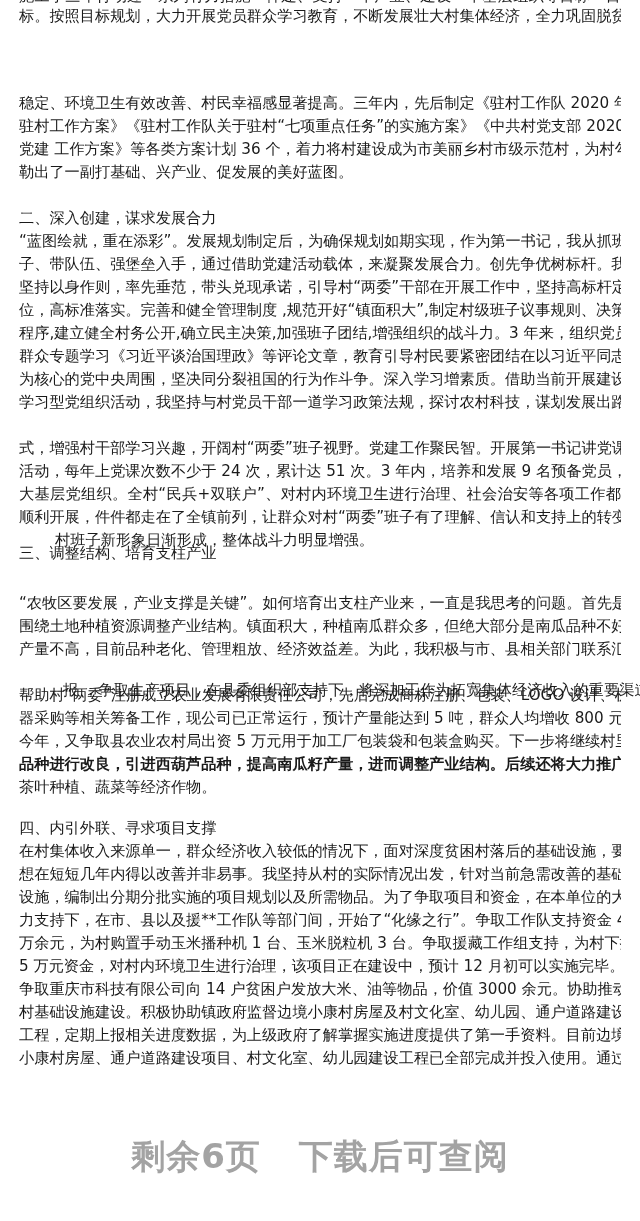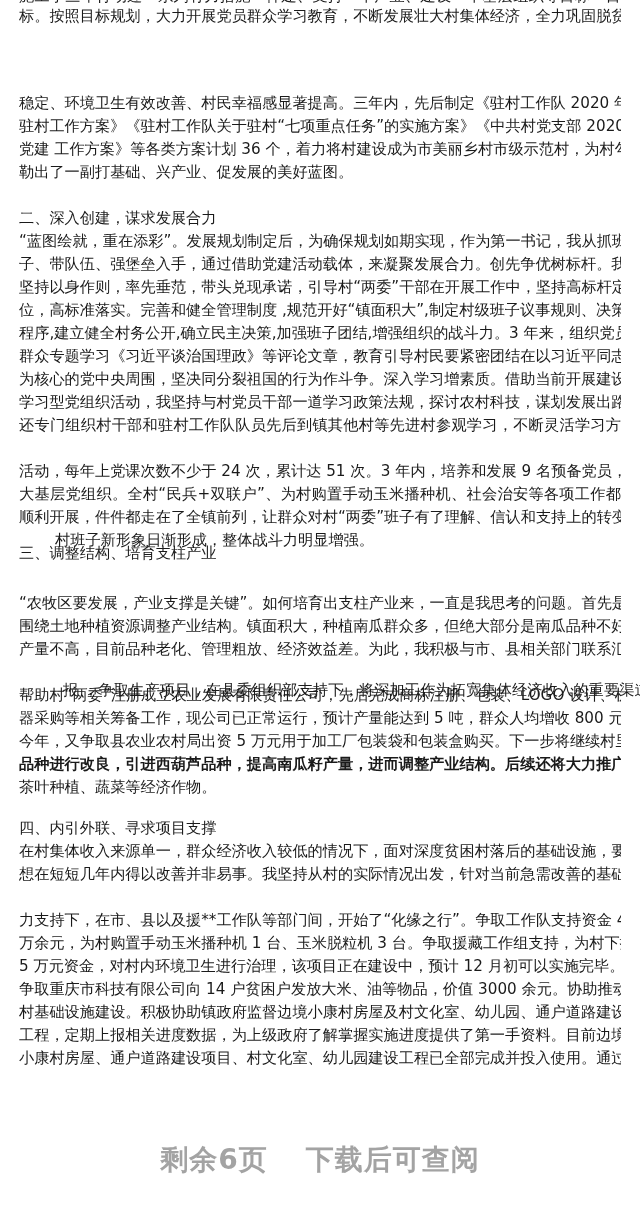--- a/index.html
+++ b/index.html
@@ -53,25 +53,25 @@
       top: -15px;
     }
     .more-banner {
       position: absolute;
       left: 0;
       top: 1140px;
       width: 640px;
       height: 40px;
       display: flex;
       justify-content: center;
-      align-items: center;
+      align-items: flex-end;
       gap: 38px;
       font-family: "DejaVu Sans", "Liberation Sans", sans-serif;
       font-weight: bold;
-      font-size: 28px;
+      font-size: 34px;
       color: #a3a3a3;
       letter-spacing: 1px;
     }
     .more-banner span {
       display: inline-block;
     }
   </style>
 </head>
 <body>
 
@@ -90,40 +90,41 @@
 
   <div class="line heading" style="top:207px;">二、深入创建，谋求发展合力</div>
   <div class="line" style="top:230px;">“蓝图绘就，重在添彩”。发展规划制定后，为确保规划如期实现，作为第一书记，我从抓班</div>
   <div class="line" style="top:276px;">坚持以身作则，率先垂范，带头兑现承诺，引导村“两委”干部在开展工作中，坚持高标杆定</div>
   <div class="line" style="top:253px;">子、带队伍、强堡垒入手，通过借助党建活动载体，来凝聚发展合力。创先争优树标杆。我</div>
   <div class="line" style="top:299px;">位，高标准落实。完善和健全管理制度 ,规范开好“镇面积大”,制定村级班子议事规则、决策</div>
   <div class="line" style="top:322px;">程序,建立健全村务公开,确立民主决策,加强班子团结,增强组织的战斗力。3 年来，组织党员</div>
   <div class="line" style="top:345px;">群众专题学习《习近平谈治国理政》等评论文章，教育引导村民要紧密团结在以习近平同志</div>
   <div class="line" style="top:368px;">为核心的党中央周围，坚决同分裂祖国的行为作斗争。深入学习增素质。借助当前开展建设</div>
   <div class="line" style="top:391px;">学习型党组织活动，我坚持与村党员干部一道学习政策法规，探讨农村科技，谋划发展出路。</div>
-  <div class="line" style="top:414px;">还专门组织村干部和驻村工作队队员先后到镇其他村等先进村参观学习，不断灵活学习方</div>
+  <div class="line" style="top:437px;">式，增强村干部学习兴趣，开阔村“两委”班子视野。党建工作聚民智。开展第一书记讲党课</div>
   <div class="line" style="top:460px;">活动，每年上党课次数不少于 24 次，累计达 51 次。3 年内，培养和发展 9 名预备党员，壮</div>
-  <div class="line" style="top:483px;">大基层党组织。全村“民兵+双联户”、为村购置手动玉米播种机、社会治安等各项工作都</div>
+  <div class="line" style="top:483px;">大基层党组织。全村“民兵+双联户”、对村内环境卫生进行治理、社会治安等各项工作都</div>
   <div class="line" style="top:506px;">顺利开展，件件都走在了全镇前列，让群众对村“两委”班子有了理解、信认和支持上的转变，</div>
   <div class="line last" style="top:529px;margin-left:36px;">村班子新形象日渐形成，整体战斗力明显增强。</div>
 
   <div class="line heading" style="top:542px;">三、调整结构、培育支柱产业</div>
   <div class="line" style="top:592px;">“农牧区要发展，产业支撑是关键”。如何培育出支柱产业来，一直是我思考的问题。首先是</div>
   <div class="line" style="top:615px;">围绕土地种植资源调整产业结构。镇面积大，种植南瓜群众多，但绝大部分是南瓜品种不好，</div>
   <div class="line" style="top:638px;">产量不高，目前品种老化、管理粗放、经济效益差。为此，我积极与市、县相关部门联系汇</div>
   <div class="line" style="top:679px;margin-left:44px;">报 ，争取生产项目，在县委组织部支持下，将深加工作为拓宽集体经济收入的重要渠道，</div>
   <div class="line" style="top:684px;">帮助村“两委”注册成立农业发展有限责任公司，先后完成商标注册、包装、LOGO 设计、机</div>
   <div class="line" style="top:707px;">器采购等相关筹备工作，现公司已正常运行，预计产量能达到 5 吨，群众人均增收 800 元。</div>
   <div class="line" style="top:730px;">今年，又争取县农业农村局出资 5 万元用于加工厂包装袋和包装盒购买。下一步将继续村里</div>
   <div class="line" style="top:753px;font-weight:bold;">品种进行改良，引进西葫芦品种，提高南瓜籽产量，进而调整产业结构。后续还将大力推广</div>
   <div class="line last" style="top:776px;">茶叶种植、蔬菜等经济作物。</div>
 
   <div class="line heading" style="top:817px;">四、内引外联、寻求项目支撑</div>
   <div class="line" style="top:840px;">在村集体收入来源单一，群众经济收入较低的情况下，面对深度贫困村落后的基础设施，要</div>
   <div class="line" style="top:863px;">想在短短几年内得以改善并非易事。我坚持从村的实际情况出发，针对当前急需改善的基础</div>
+  <div class="line" style="top:886px;">设施，编制出分期分批实施的项目规划以及所需物品。为了争取项目和资金，在本单位的大</div>
   <div class="line" style="top:909px;">力支持下，在市、县以及援**工作队等部门间，开始了“化缘之行”。争取工作队支持资金  4</div>
   <div class="line" style="top:932px;">万余元，为村购置手动玉米播种机 1 台、玉米脱粒机 3 台。争取援藏工作组支持，为村下拨</div>
   <div class="line" style="top:955px;">5 万元资金，对村内环境卫生进行治理，该项目正在建设中，预计 12 月初可以实施完毕。</div>
   <div class="line" style="top:978px;">争取重庆市科技有限公司向 14 户贫困户发放大米、油等物品，价值 3000 余元。协助推动</div>
   <div class="line" style="top:1001px;">村基础设施建设。积极协助镇政府监督边境小康村房屋及村文化室、幼儿园、通户道路建设</div>
   <div class="line" style="top:1024px;">工程，定期上报相关进度数据，为上级政府了解掌握实施进度提供了第一手资料。目前边境</div>
   <div class="line" style="top:1047px;">小康村房屋、通户道路建设项目、村文化室、幼儿园建设工程已全部完成并投入使用。通过</div>
 
   <div class="more-banner">
     <span>剩余6页</span>

